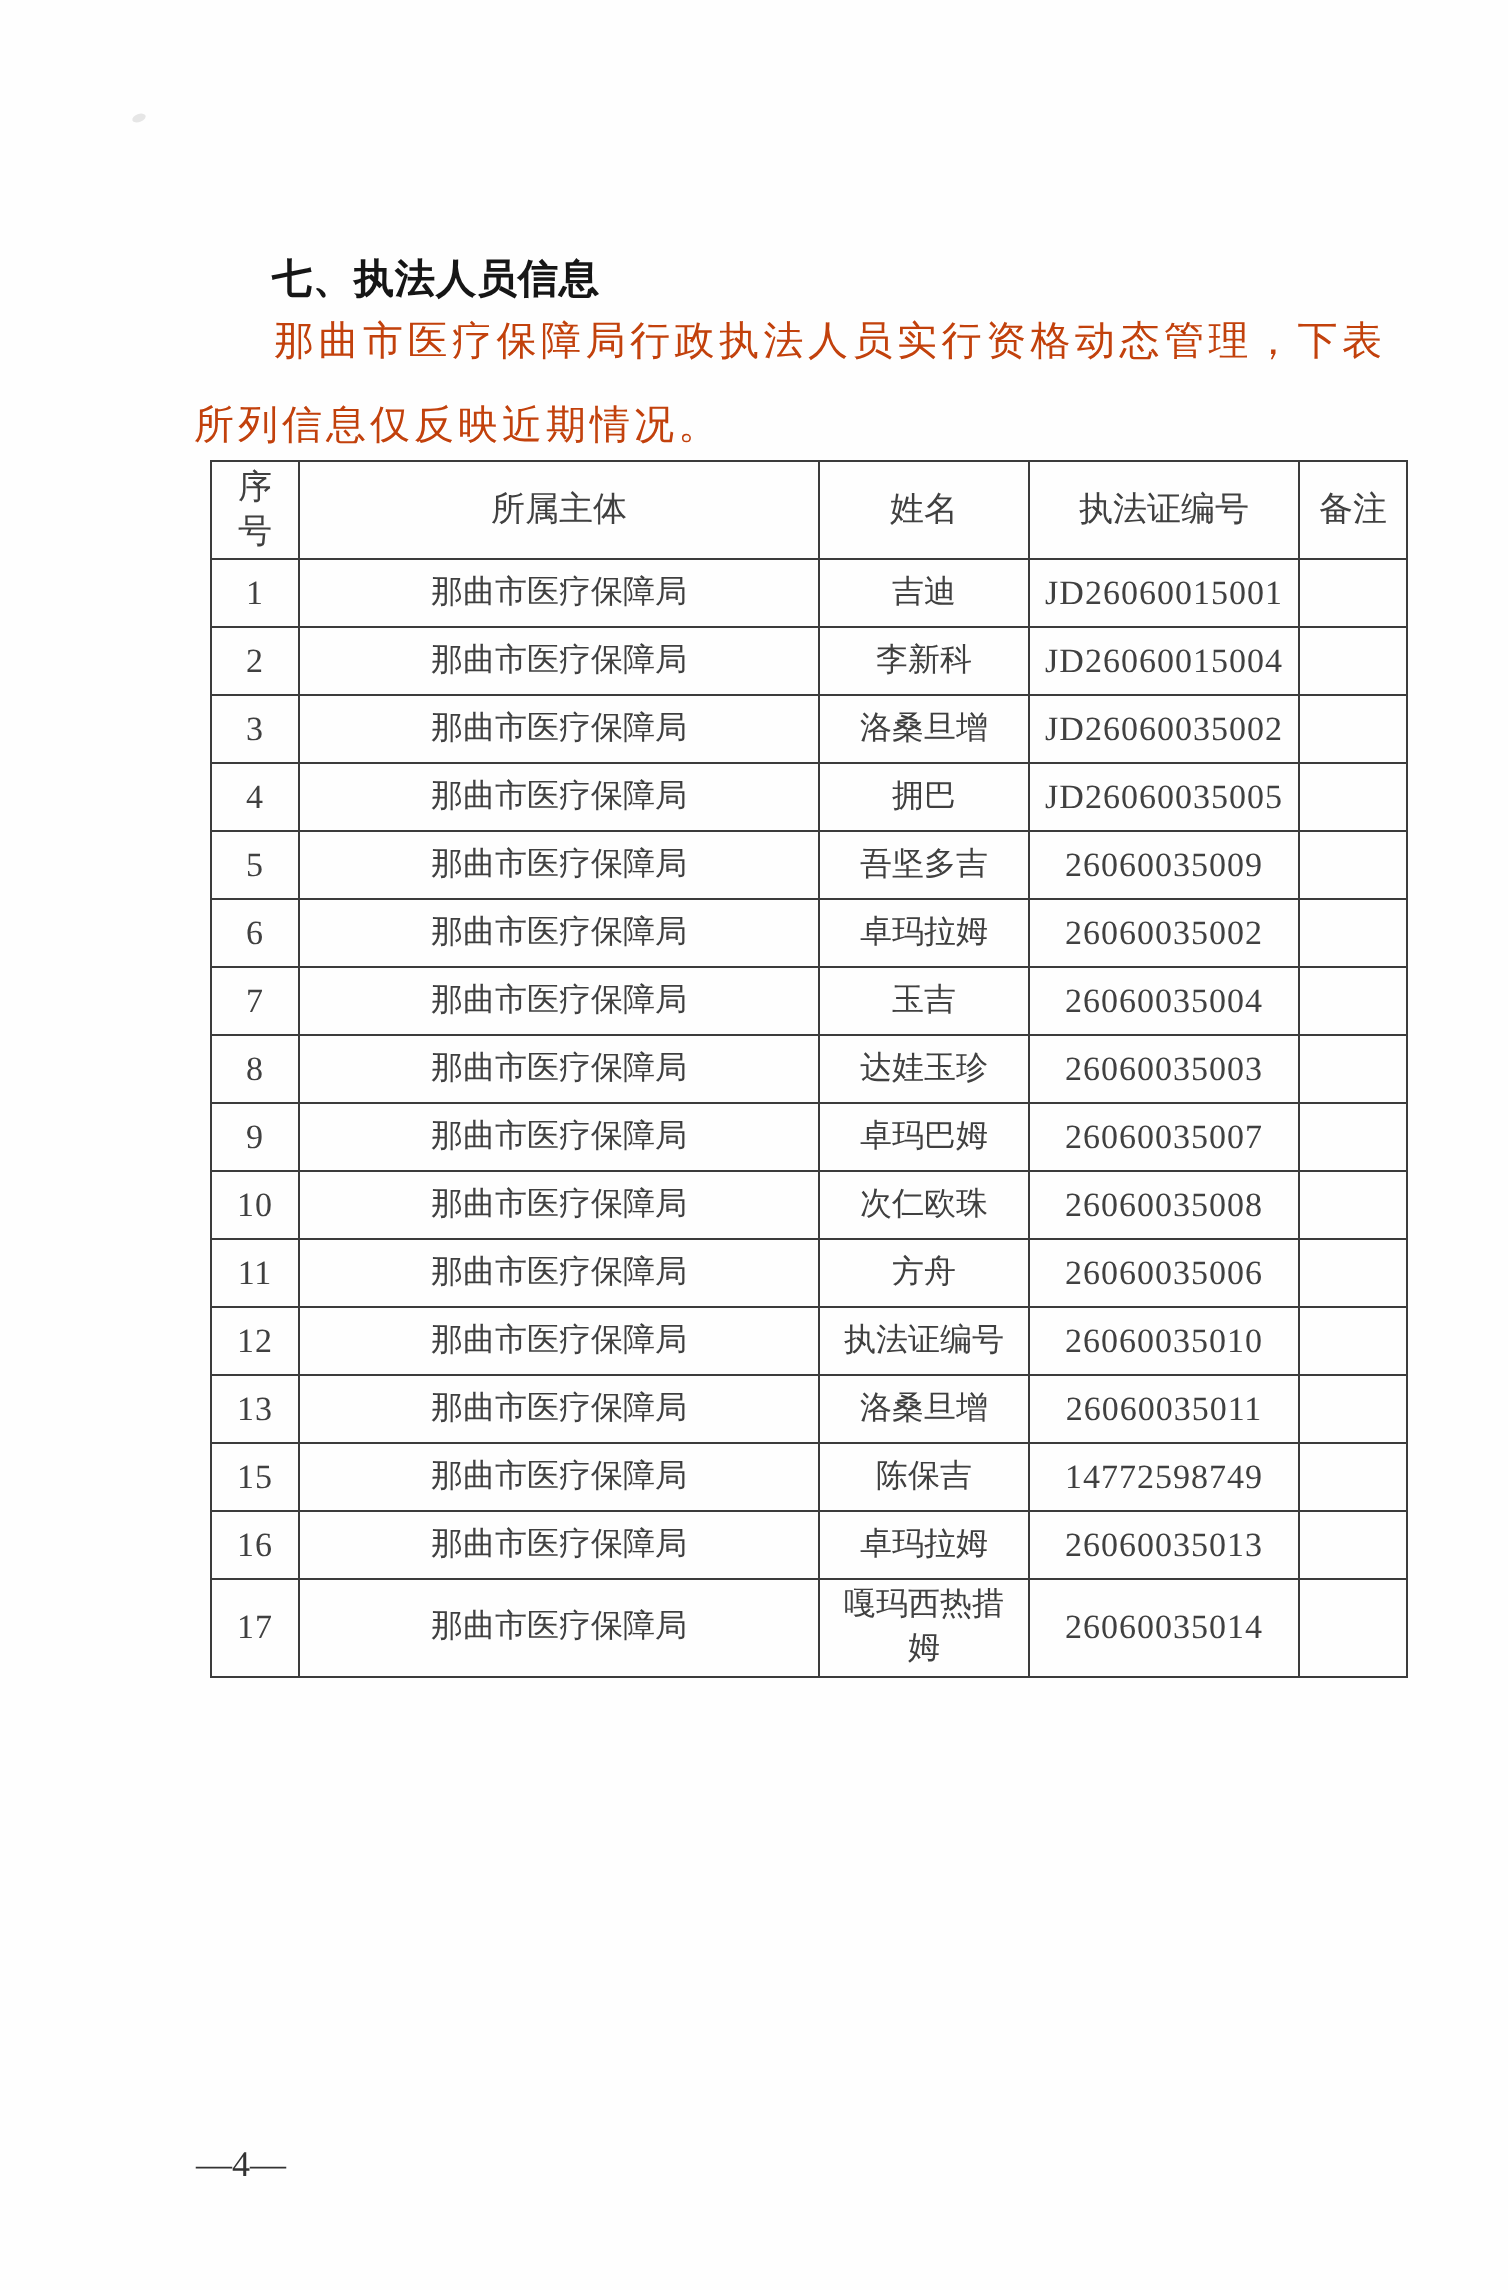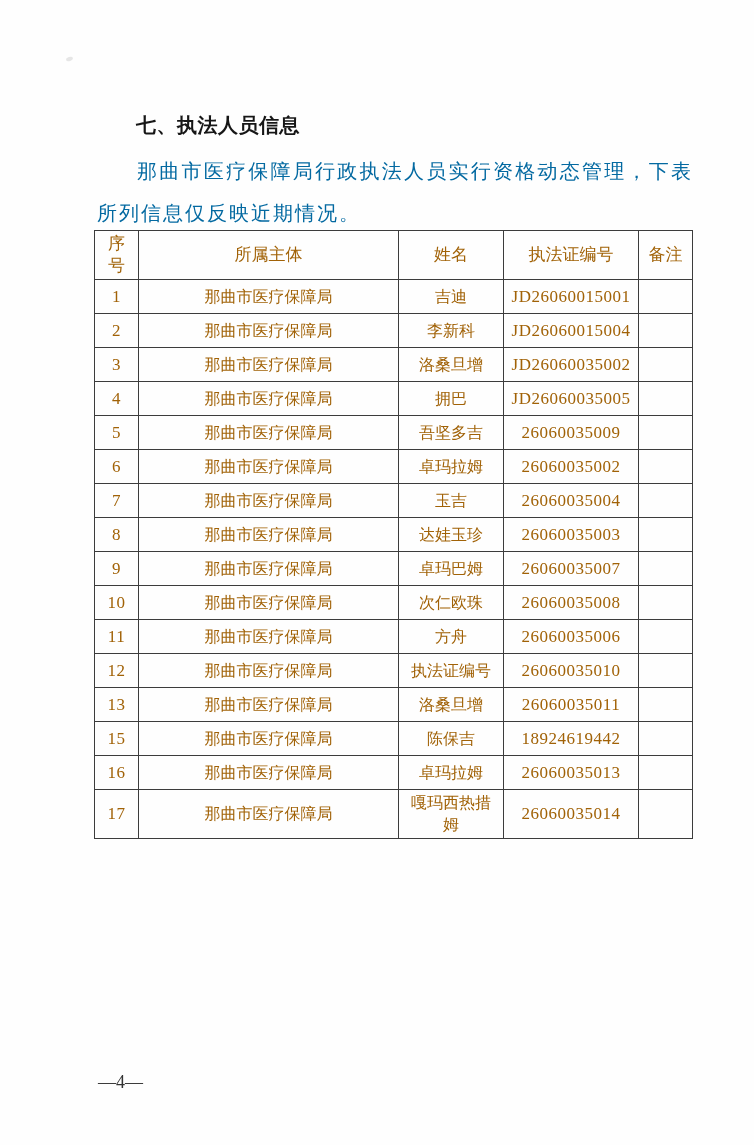--- a/index.html
+++ b/index.html
@@ -17,47 +17,47 @@
     position: absolute;
     left: 66px; top: 57px;
     width: 7px; height: 4px;
     background: #b9b9b9;
     opacity: 0.35;
     border-radius: 50%;
     transform: rotate(-20deg);
   }
   .heading {
     position: absolute;
-    left: 136px; top: 112px;
+    left: 136px; top: 126px;
     font-size: 20px;
     font-weight: bold;
     letter-spacing: 0.5px;
     color: #161616;
     white-space: nowrap;
   }
   .paragraph {
     position: absolute;
     left: 97px; top: 150px;
     width: 596px;
     font-size: 20px;
     line-height: 42px;
     letter-spacing: 2px;
     text-indent: 2em;
     text-align: justify;
     text-justify: inter-character;
-    color: #0369a1;
+    color: #c2410c;
   }
   table.personnel {
     position: absolute;
-    left: 94px; top: 230px;
+    left: 105px; top: 230px;
     width: 598px;
     border-collapse: collapse;
     table-layout: fixed;
     font-size: 16px;
-    color: #a16207;
+    color: #404040;
   }
   table.personnel th, table.personnel td {
     border: 1.5px solid #3c3c3c;
     text-align: center;
     vertical-align: middle;
     padding: 2px 6px;
     line-height: 22px;
     font-weight: normal;
     overflow: hidden;
   }
@@ -190,21 +190,21 @@
           <td class="num">13</td>
           <td>那曲市医疗保障局</td>
           <td>洛桑旦增</td>
           <td class="num">26060035011</td>
           <td></td>
         </tr>
         <tr>
           <td class="num">15</td>
           <td>那曲市医疗保障局</td>
           <td>陈保吉</td>
-          <td class="num">18924619442</td>
+          <td class="num">14772598749</td>
           <td></td>
         </tr>
         <tr>
           <td class="num">16</td>
           <td>那曲市医疗保障局</td>
           <td>卓玛拉姆</td>
           <td class="num">26060035013</td>
           <td></td>
         </tr>
         <tr>

